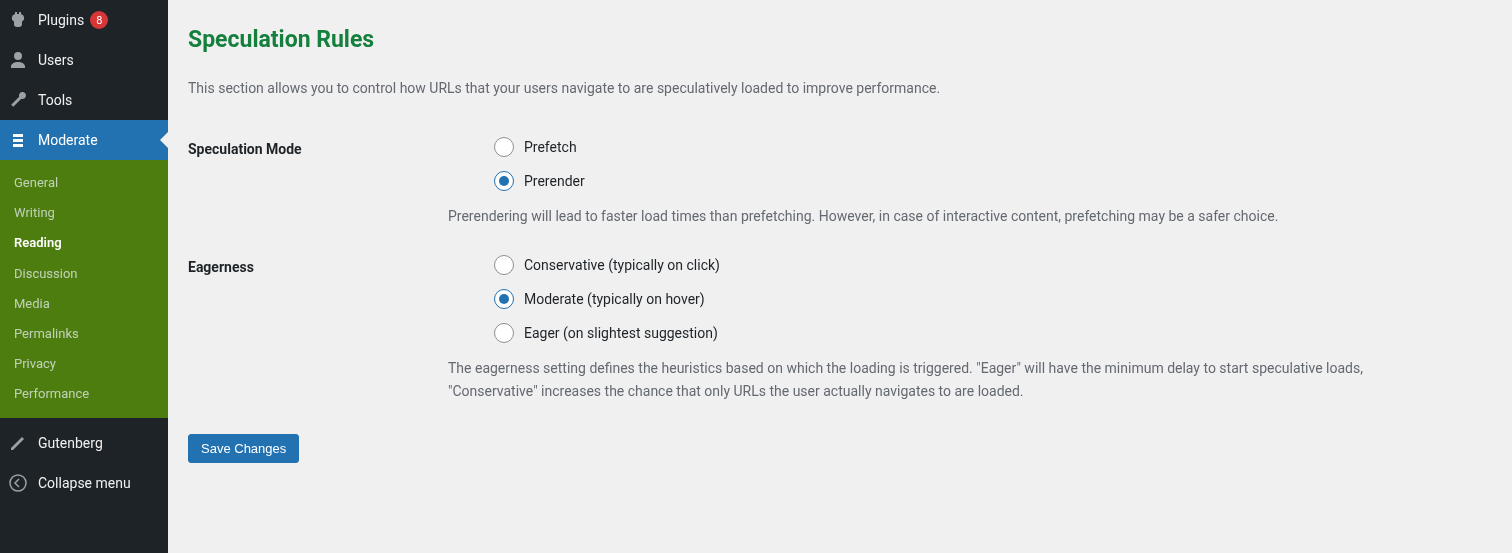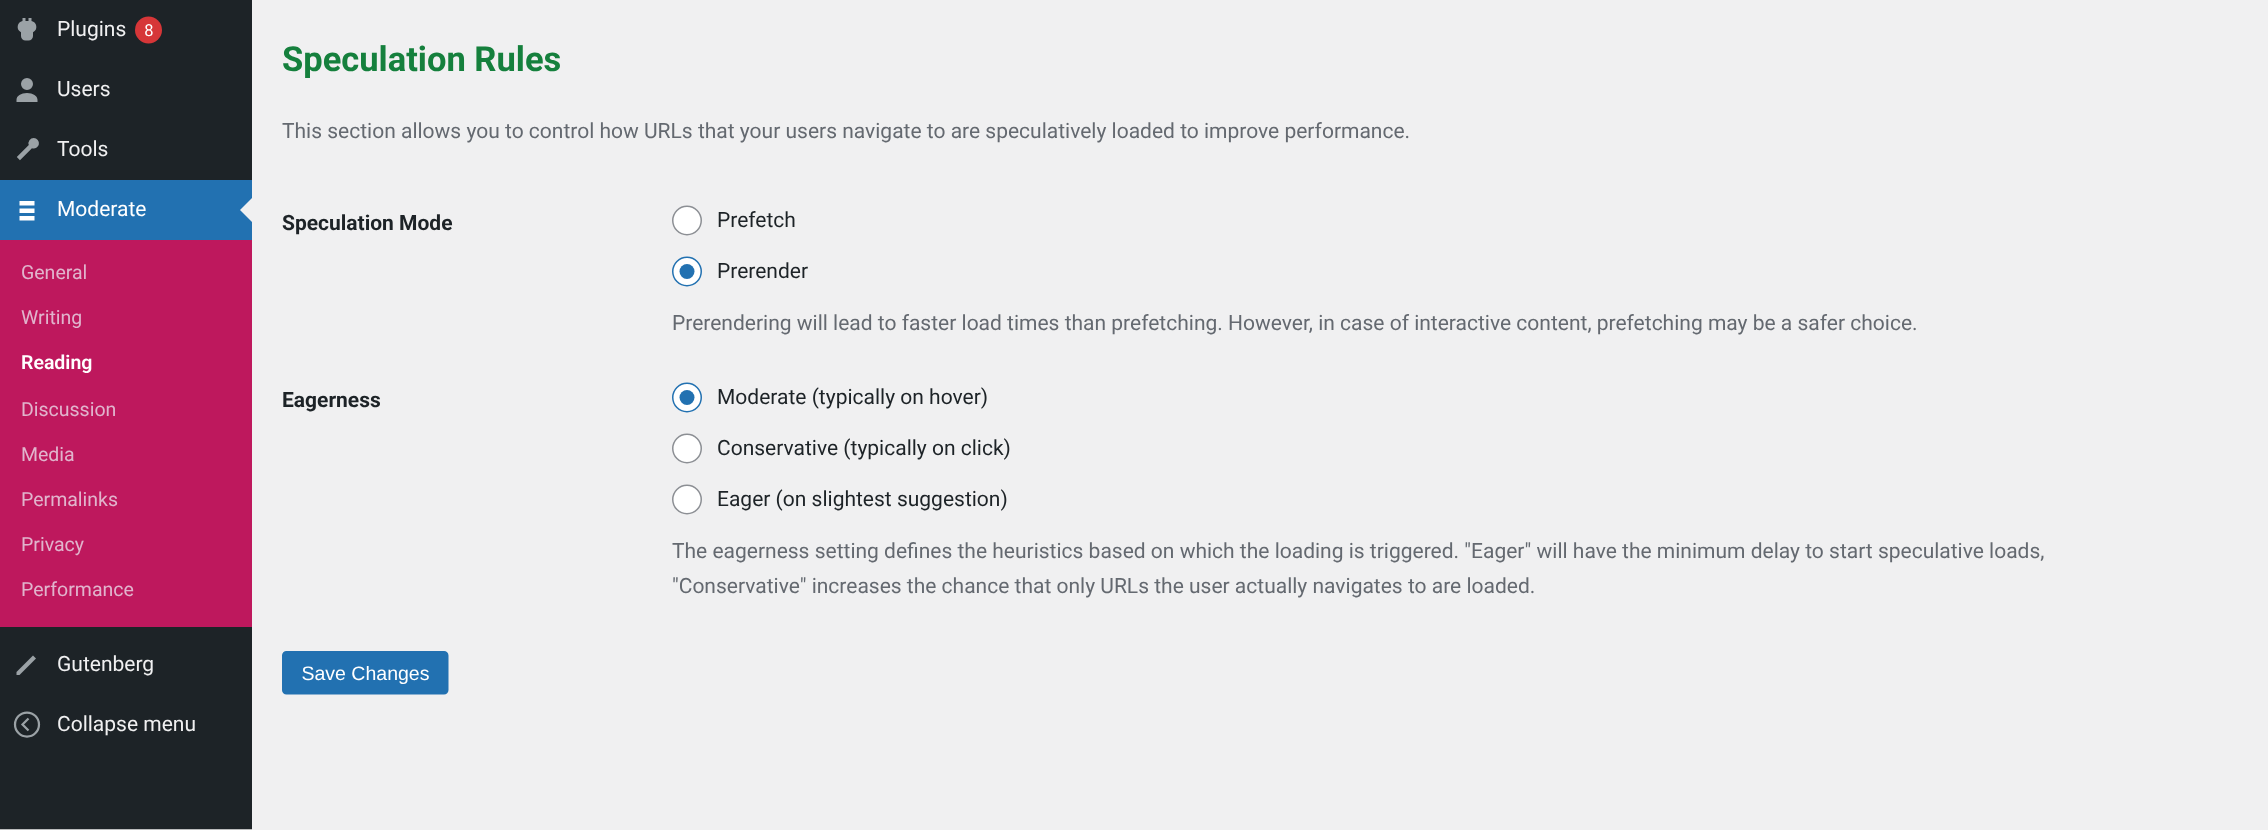--- a/index.html
+++ b/index.html
@@ -58,21 +58,21 @@
       background: #d63638;
       color: #fff;
       border-radius: 10px;
       font-size: 11px;
       min-width: 18px;
       height: 18px;
       padding: 0 6px;
       margin-left: 6px;
     }
     .submenu {
-      background: #be185d;
+      background: #4d7c0f;
       padding: 8px 0;
     }
     .submenu-item {
       padding: 6px 12px 6px 14px;
       font-size: 13px;
       color: rgba(240,246,252,0.7);
       cursor: pointer;
       line-height: 1.4;
     }
     .submenu-item.current {
@@ -113,20 +113,21 @@
     }
     .form-row .td {
       flex: 1;
     }
     .radio-option {
       display: flex;
       align-items: center;
       margin-bottom: 14px;
       font-size: 14px;
       color: #1d2327;
+      margin-left: 46px;
     }
     .radio {
       appearance: none;
       width: 20px;
       height: 20px;
       border: 1px solid #8c8f94;
       border-radius: 50%;
       margin-right: 10px;
       background: #fff;
       position: relative;
@@ -247,26 +248,26 @@
           <span>Prerender</span>
         </label>
         <p class="field-desc">Prerendering will lead to faster load times than prefetching. However, in case of interactive content, prefetching may be a safer choice.</p>
       </div>
     </div>
 
     <div class="form-row">
       <div class="th">Eagerness</div>
       <div class="td">
         <label class="radio-option">
+          <input type="radio" class="radio" name="eagerness" value="conservative" style="">
+          <span>Conservative (typically on click)</span>
+        </label>
+        <label class="radio-option">
           <input type="radio" class="radio" name="eagerness" value="moderate" checked="" style="">
           <span>Moderate (typically on hover)</span>
-        </label>
-        <label class="radio-option">
-          <input type="radio" class="radio" name="eagerness" value="conservative" style="">
-          <span>Conservative (typically on click)</span>
         </label>
         <label class="radio-option">
           <input type="radio" class="radio" name="eagerness" value="eager" style="">
           <span>Eager (on slightest suggestion)</span>
         </label>
         <p class="field-desc">The eagerness setting defines the heuristics based on which the loading is triggered. "Eager" will have the minimum delay to start speculative loads, "Conservative" increases the chance that only URLs the user actually navigates to are loaded.</p>
       </div>
     </div>
   </div>
 

